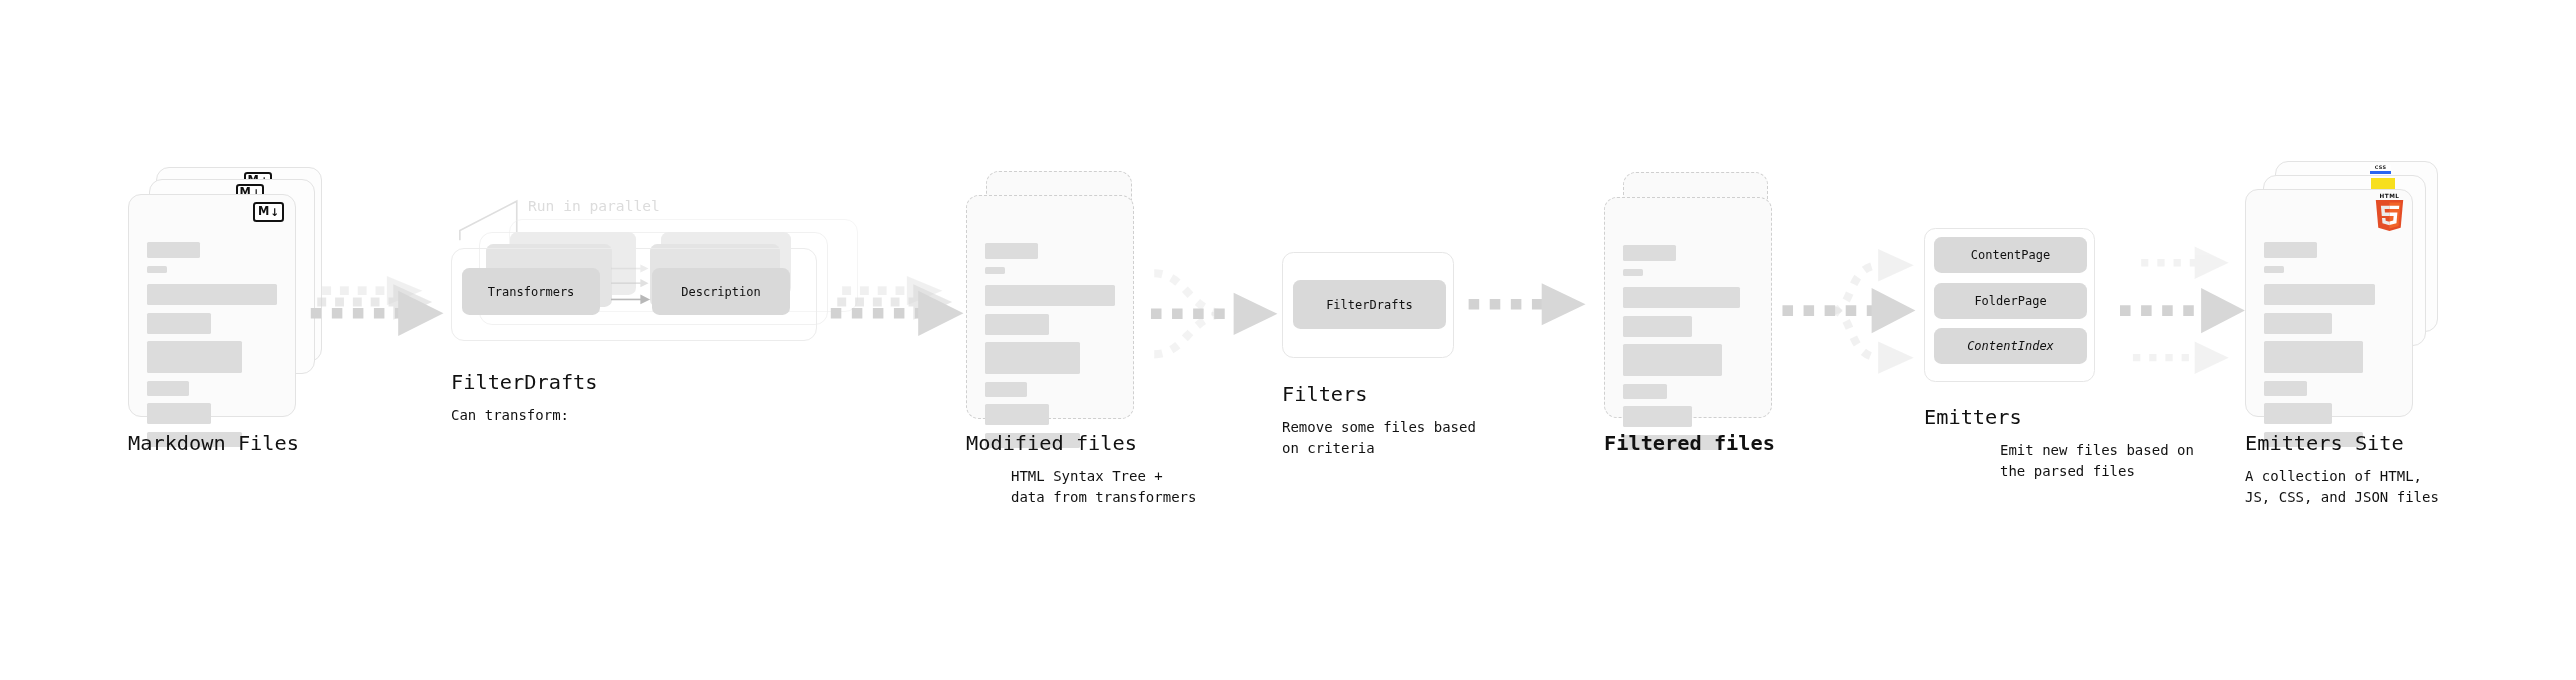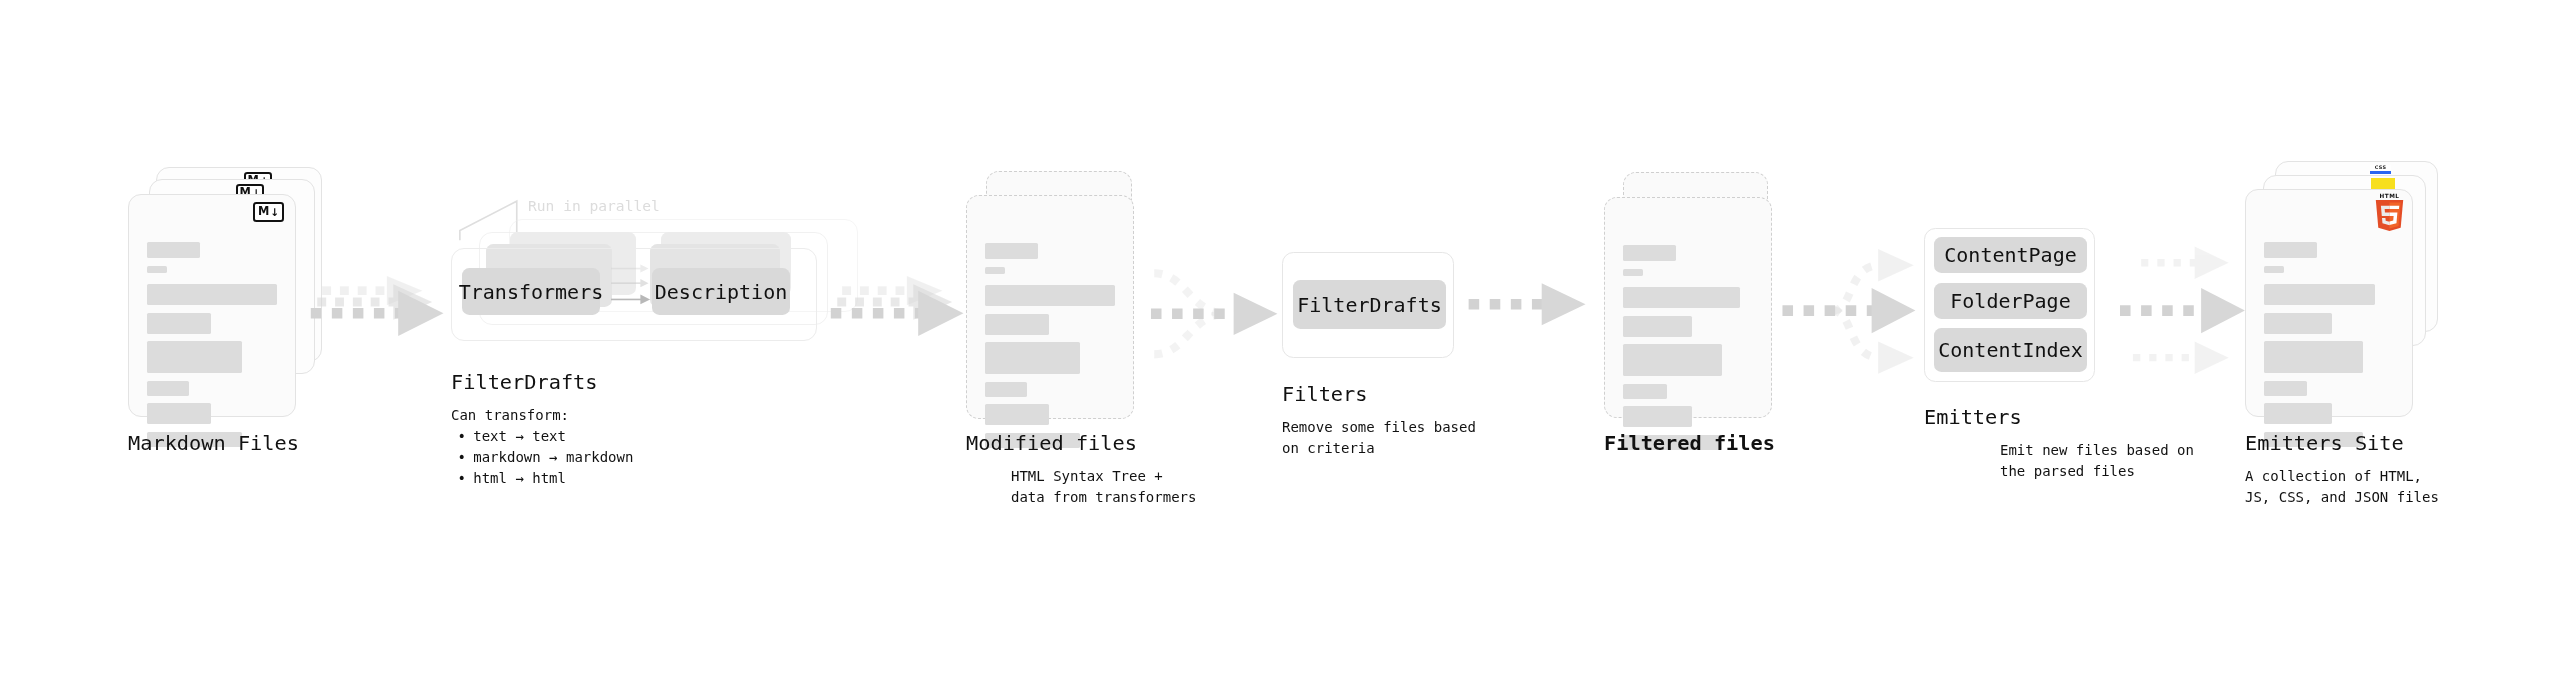--- a/index.html
+++ b/index.html
@@ -46,21 +46,21 @@
   .sub{position:absolute;font-size:14px;line-height:21px;color:#111;}
   .sub .li{white-space:nowrap;}
   .ul{margin:0;padding:0;list-style:none;}
   .ul li{white-space:nowrap;}
   .ul li:before{content:"\2022";margin-right:7.3px;margin-left:6.5px;}
 
   
   .pill{
     position:absolute;background:#d9d9d9;border-radius:7.3px;
     display:flex;align-items:center;justify-content:center;
-    font-size:20px;color:#111;box-sizing:border-box;white-space:nowrap;
+    font-size:12px;color:#111;box-sizing:border-box;white-space:nowrap;
   }
   .panel{position:absolute;border:1.6px solid #e6e6e6;border-radius:11.4px;background:#fff;box-sizing:border-box;}
   .tcard{position:absolute;border:1.6px solid #ececec;border-radius:13px;background:transparent;box-sizing:border-box;}
 
   .runlabel{position:absolute;font-size:14.6px;color:#dcdcdc;white-space:nowrap;}
 
   svg{position:absolute;overflow:visible;}
   .leader{fill:none;stroke:#dedede;stroke-width:2;}
 </style>
 </head>
@@ -147,25 +147,20 @@
           <polygon points="36,40 48,46 36,52" fill="#b8b8b8"></polygon>
         </g>
     </svg>
 
     <div class="pill" style="left:462px;top:268px;width:138px;height:47px;">Transformers</div>
     <div class="pill" style="left:652px;top:268px;width:138px;height:47px;">Description</div>
 
     <div class="title" style="left:451px;top:370px;">FilterDrafts</div>
     <div class="sub" style="left:451px;top:405px;">
       <div class="li">Can transform:</div>
-      <ul class="ul">
-        <li>text → text</li>
-        <li>markdown → markdown</li>
-        <li>html → html</li>
-      </ul>
     </div>
   </div>
 
   <svg style="left:829px;top:268px;width:146px;height:89px;" viewBox="0 0 180 110" width="146" height="89">
     <g opacity="0.35">
       <line x1="16" y1="28" x2="104" y2="28" stroke="#d7d7d7" stroke-width="11" stroke-dasharray="11 11"></line>
       <polygon points="96,10 140,28 96,46" fill="#d7d7d7"></polygon>
     </g>
     <g opacity="0.55">
       <line x1="10" y1="42" x2="112" y2="42" stroke="#d7d7d7" stroke-width="11" stroke-dasharray="11 11"></line>
@@ -255,21 +250,21 @@
     <g opacity="1">
       <line x1="8" y1="92" x2="124" y2="92" stroke="#d2d2d2" stroke-width="13" stroke-dasharray="13 13"></line>
       <polygon points="118,64 172,92 118,120" fill="#d7d7d7"></polygon>
     </g>
   </svg>
 
   <div>
     <div class="panel" style="left:1924px;top:228px;width:171px;height:154px;"></div>
     <div class="pill" style="left:1934px;top:237px;width:153px;height:36px;">ContentPage</div>
     <div class="pill" style="left:1934px;top:283px;width:153px;height:36px;">FolderPage</div>
-    <div class="pill" style="left:1934px;top:328px;width:153px;height:44px;">ContentIndex</div>
+    <div class="pill" style="left:1934px;top:328px;width:153px;height:36px;font-style:italic;">ContentIndex</div>
     <div class="title" style="left:1924px;top:405px;">Emitters</div>
     <div class="sub" style="left:2000px;top:440px;">
       <div class="li">Emit new files based on</div>
       <div class="li">the parsed files</div>
     </div>
   </div>
 
   <svg style="left:2105px;top:236px;width:163px;height:146px;" viewBox="0 0 200 180" width="163" height="146">
     <g opacity="0.35">
       <line x1="44" y1="33" x2="112" y2="33" stroke="#dcdcdc" stroke-width="9" stroke-dasharray="9 11"></line>

